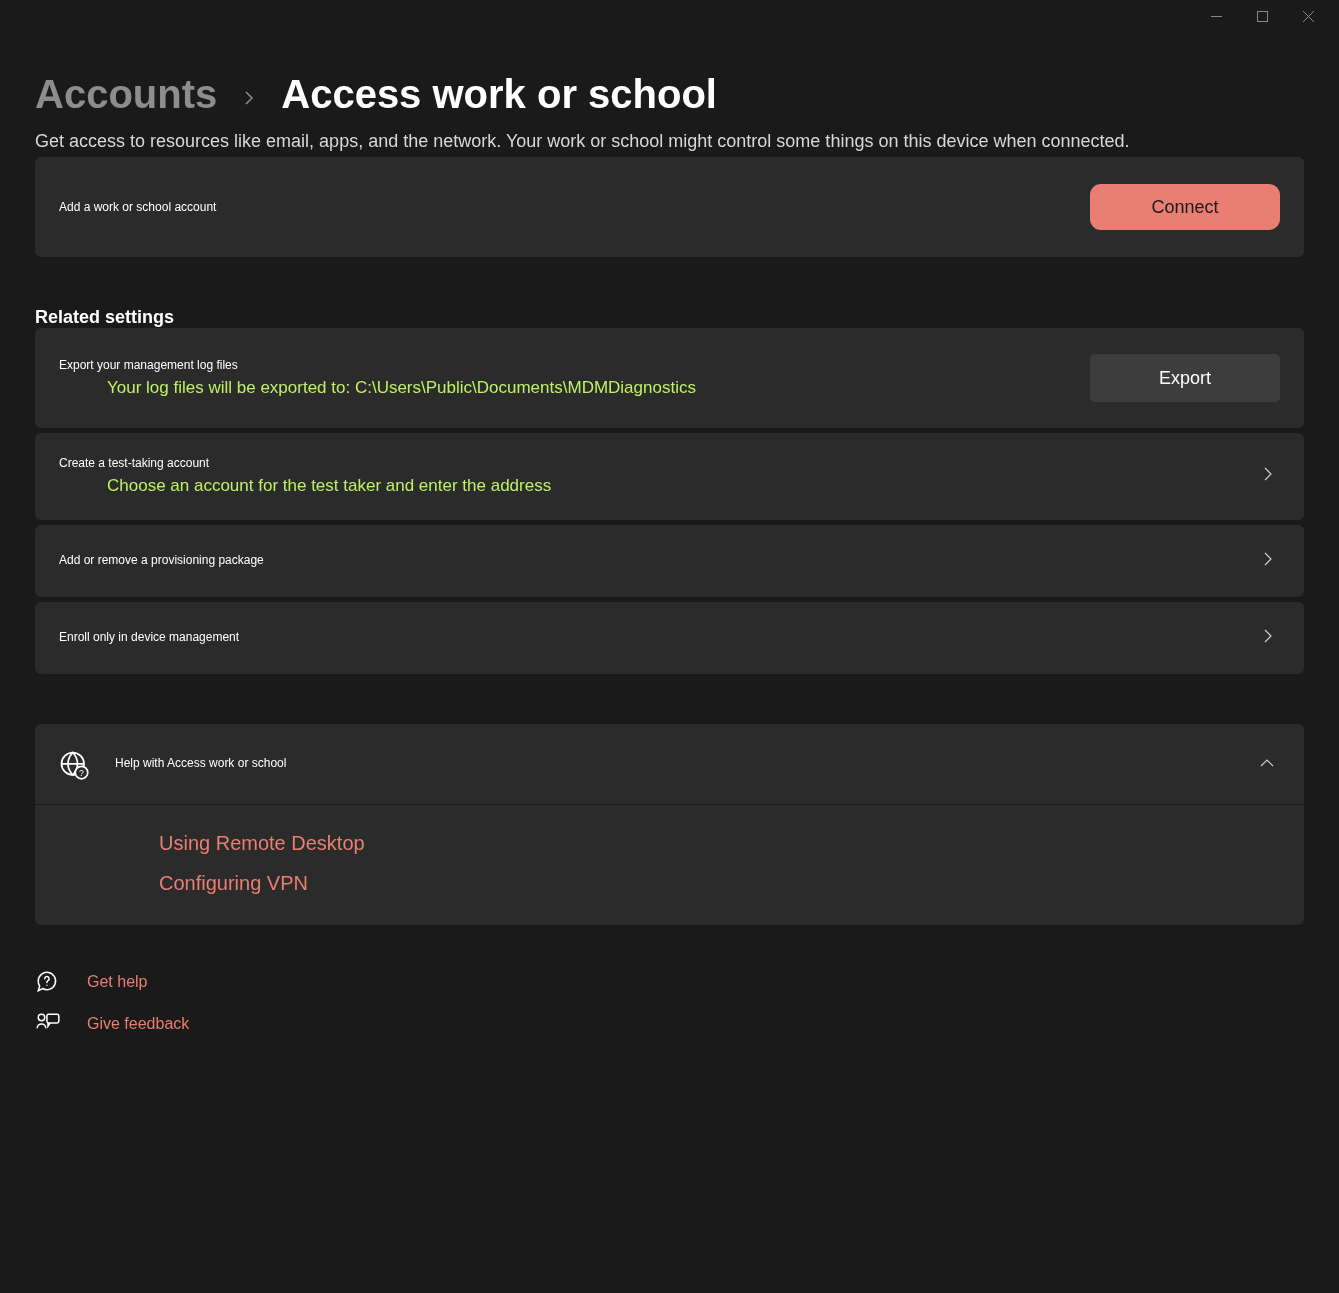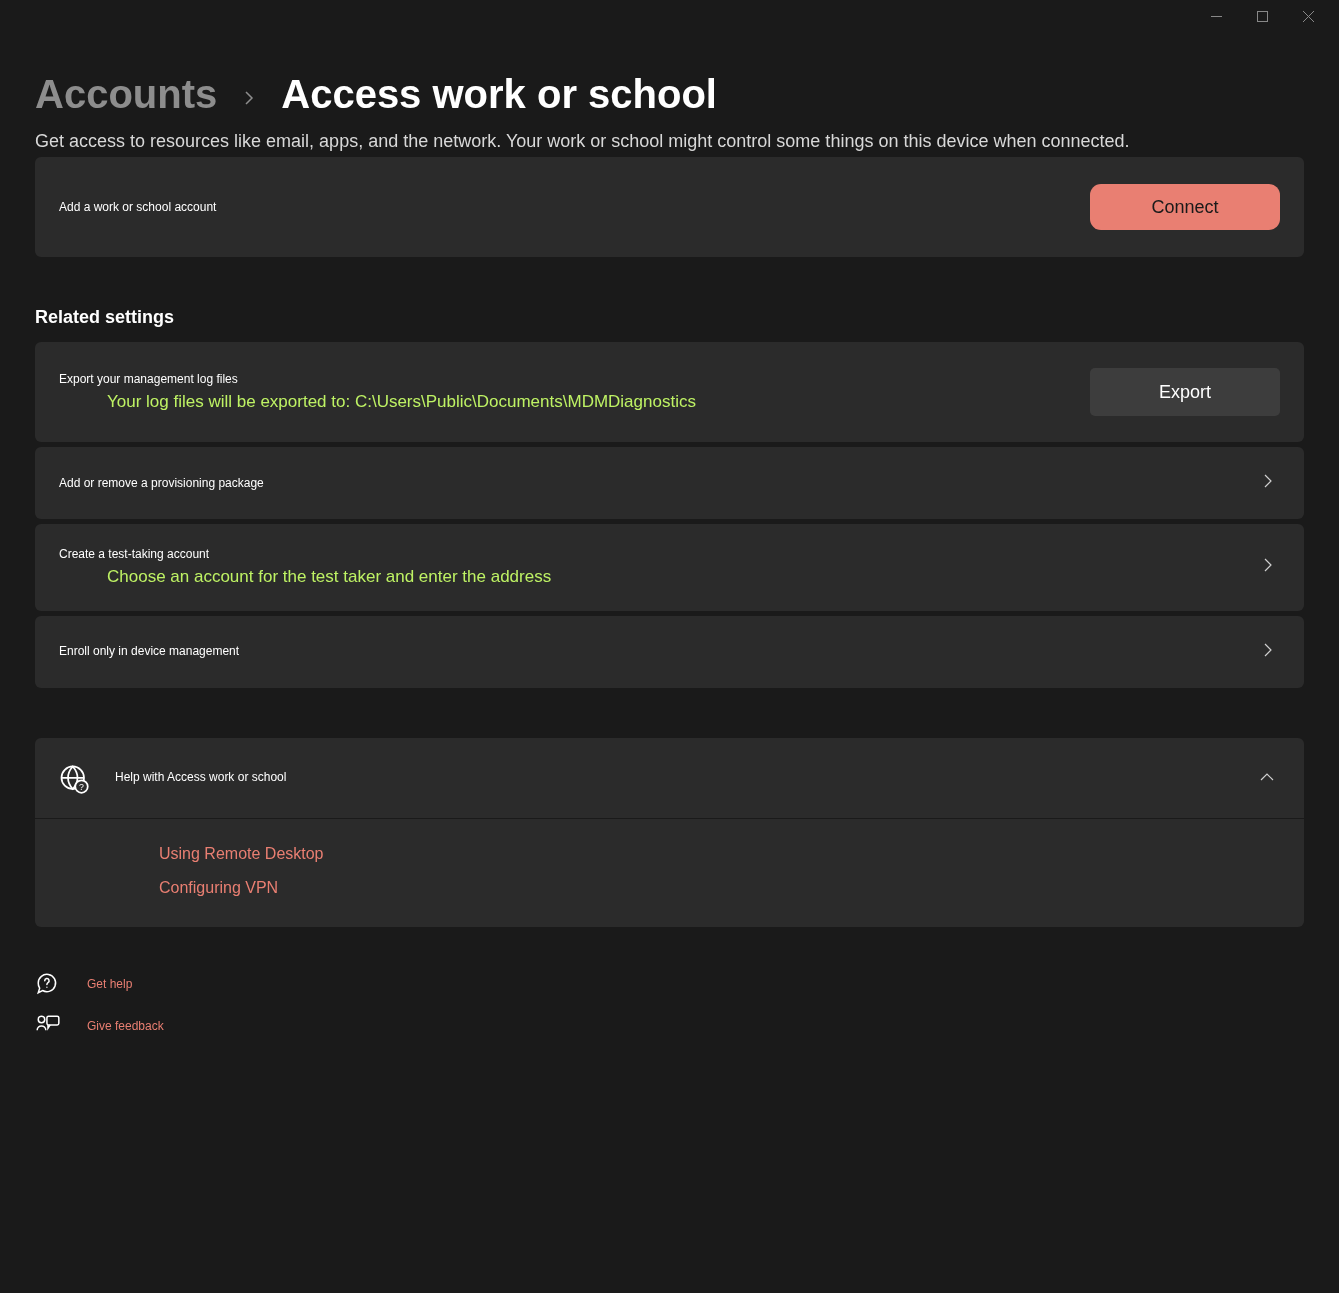--- a/index.html
+++ b/index.html
@@ -112,21 +112,21 @@
       font-size: 18px;
       cursor: pointer;
       min-width: 190px;
       height: 48px;
     }
     .section-header {
       font-size: 18px;
       font-weight: 600;
       color: #ffffff;
       margin-top: 50px;
-      margin-bottom: 14px;
+      margin-bottom: 0;
     }
     .card-nav {
       background: #2b2b2b;
       border-radius: 6px;
       padding: 22px 24px;
       margin-bottom: 5px;
       display: flex;
       align-items: center;
       justify-content: space-between;
       cursor: pointer;
@@ -155,41 +155,41 @@
       align-items: center;
       gap: 28px;
     }
     .help-body {
       background: #2b2b2b;
       border-radius: 0 0 6px 6px;
       padding: 24px 24px 28px 124px;
     }
     .help-link {
       color: #e97f72;
-      font-size: 16px;
+      font-size: 20px;
       cursor: pointer;
       display: block;
       line-height: 1.4;
     }
     .help-link + .help-link {
       margin-top: 12px;
     }
     .footer-links {
       margin-top: 44px;
     }
     .footer-link {
       display: flex;
       align-items: center;
       gap: 26px;
       margin-bottom: 16px;
       cursor: pointer;
     }
     .footer-link-text {
       color: #e97f72;
-      font-size: 12px;
+      font-size: 16px;
     }
     .footer-icon {
       width: 26px;
       height: 26px;
       color: #ffffff;
       display: flex;
       align-items: center;
       justify-content: center;
     }
     .globe-icon {
@@ -248,33 +248,33 @@
   <div class="card tall">
     <div class="card-text">
       <div class="card-title">Export your management log files</div>
       <div class="card-subtitle">Your log files will be exported to: C:\Users\Public\Documents\MDMDiagnostics</div>
     </div>
     <button class="btn-secondary">Export</button>
   </div>
 
   <div class="card-nav tall">
     <div class="card-text">
-      <div class="card-title">Add or remove a provisioning package</div>
+      <div class="card-title">Create a test-taking account</div>
+      <div class="card-subtitle">Choose an account for the test taker and enter the address</div>
     </div>
     <span class="chevron-right">
       <svg width="12" height="14" viewBox="0 0 12 14">
           <path d="M3 1 L9 7 L3 13" fill="none" stroke="#d0d0d0" stroke-width="1.2"></path>
         </svg>
     </span>
   </div>
 
   <div class="card-nav tall">
     <div class="card-text">
-      <div class="card-title">Create a test-taking account</div>
-      <div class="card-subtitle">Choose an account for the test taker and enter the address</div>
+      <div class="card-title">Add or remove a provisioning package</div>
     </div>
     <span class="chevron-right">
       <svg width="12" height="14" viewBox="0 0 12 14">
           <path d="M3 1 L9 7 L3 13" fill="none" stroke="#d0d0d0" stroke-width="1.2"></path>
         </svg>
     </span>
   </div>
 
   <div class="card-nav tall">
     <div class="card-text">

